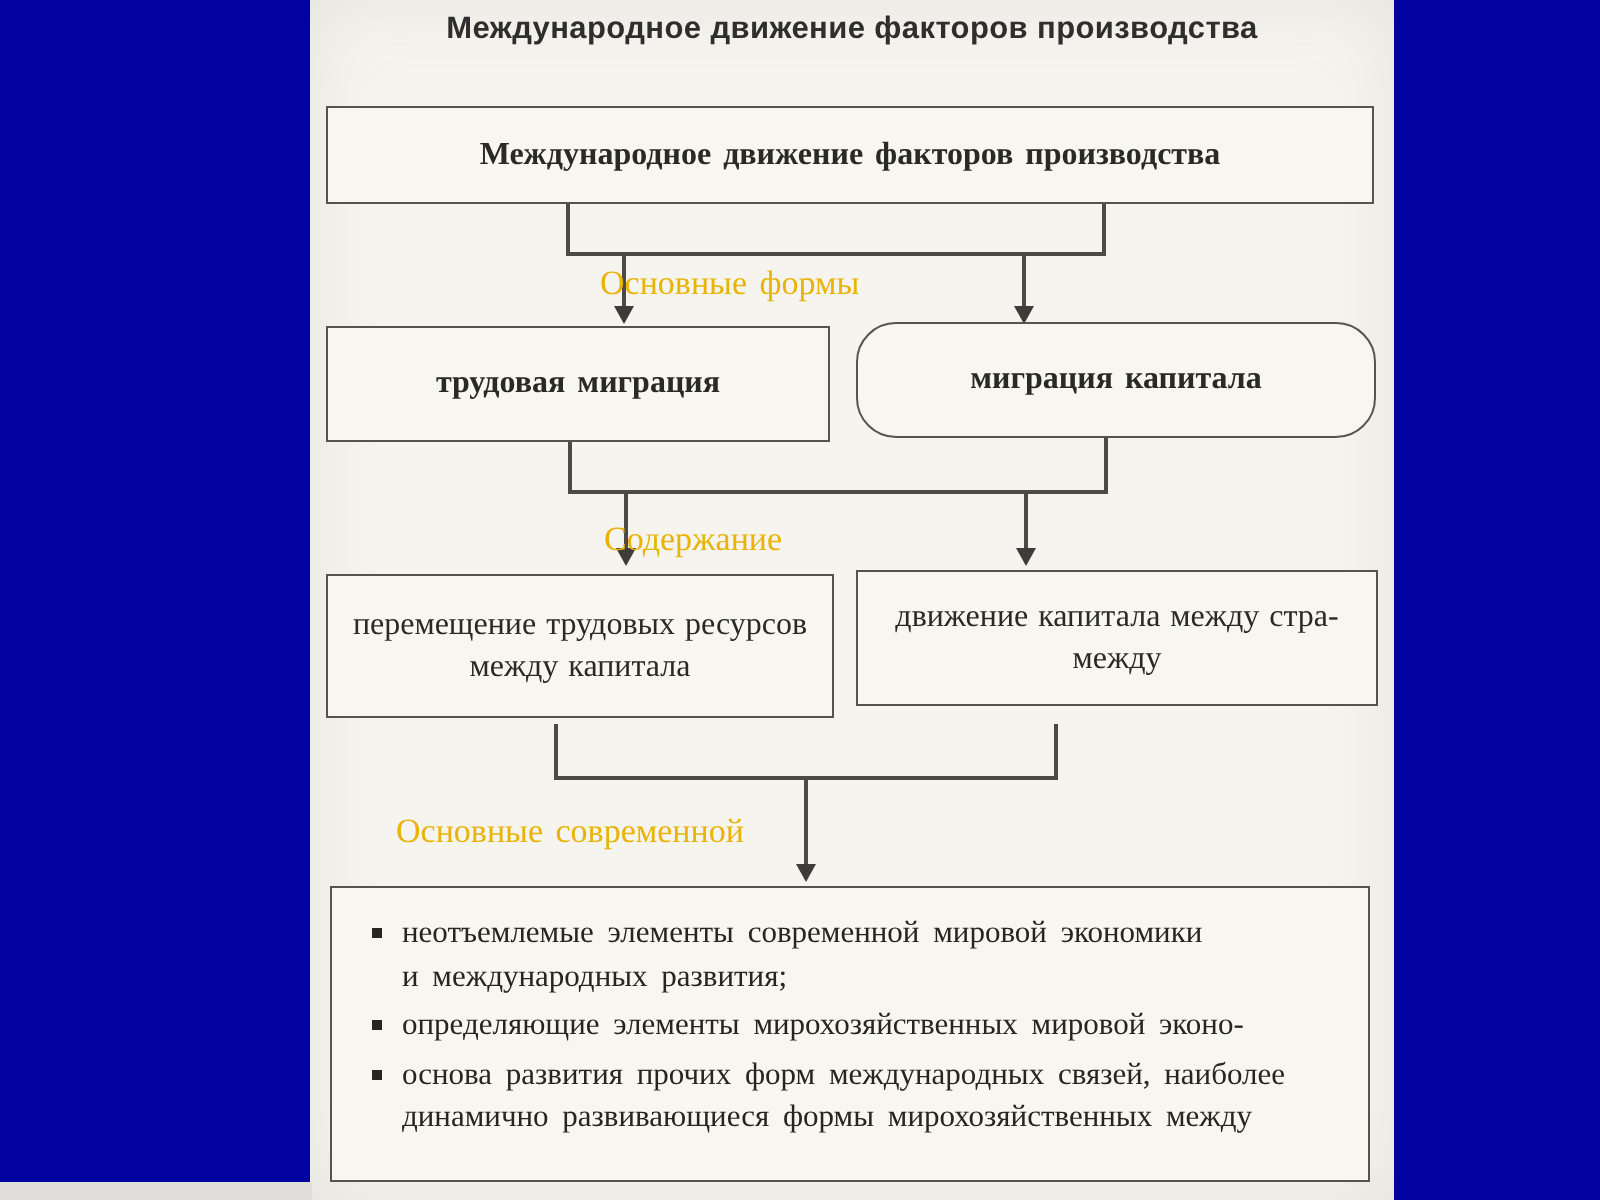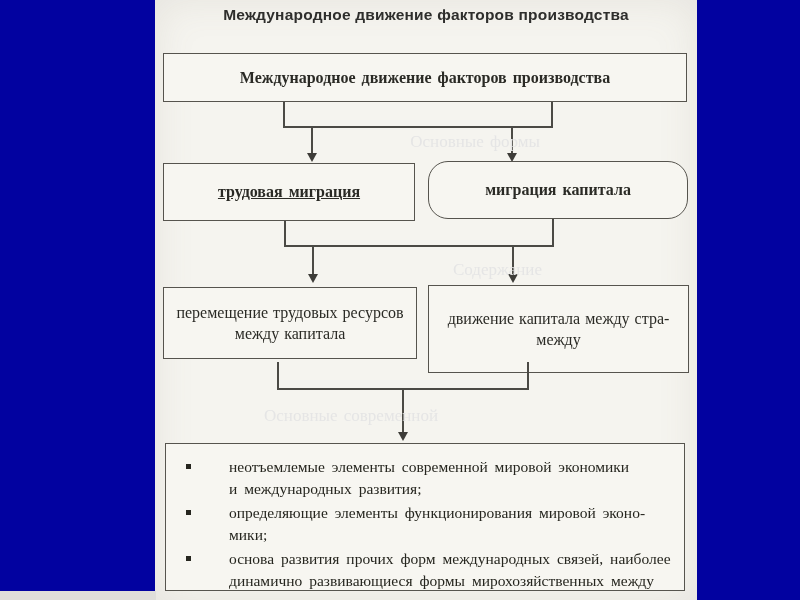--- a/index.html
+++ b/index.html
@@ -30,54 +30,54 @@
     background:#F7F6F1;
     display:flex; align-items:center; justify-content:center;
     text-align:center;
     color:#2A2A25;
     box-sizing:border-box;
   }
   .box .bx-text{display:block; width:100%;}
   .serif-bold{font-weight:bold; font-size:16px; word-spacing:2px;}
   .serif-normal{font-weight:normal; font-size:16px; word-spacing:1px; line-height:21px;}
   .box-root{left:163px; top:53px; width:524px; height:49px;}
-  .box-form-1{left:163px; top:163px; width:252px; height:58px;text-decoration:underline;}
+  .box-form-1{left:163px; top:163px; width:252px; height:58px;}
   .box-form-2{left:428px; top:161px; width:260px; height:58px;border-radius:20px;}
   .box-content-1{left:163px; top:287px; width:254px; height:72px;}
-  .box-content-2{left:428px; top:285px; width:261px; height:88px;}
+  .box-content-2{left:428px; top:285px; width:261px; height:68px;}
   .line{position:absolute; background:#4B4A45;}
   .arrow-head{
     position:absolute; width:0; height:0;
     border-left:5px solid transparent;
     border-right:5px solid transparent;
     border-top:9px solid #3D3C38;
   }
   .flow-label{
-    position:absolute; text-align:right;
-    font-size:17px; color:#e5e5e5;
+    position:absolute; text-align:left;
+    font-size:17px; color:#eab308;
     word-spacing:2px;
   }
   .label-forms{left:300px; top:132px; width:240px;}
   .label-content{left:302px; top:260px; width:240px;}
   .label-features{left:198px; top:406px; width:240px;}
   .box-features{
     left:165px; top:443px; width:520px; height:148px;
     display:block;
     padding:12px 10px 0 20px;
   }
   .feature{display:flex; margin-bottom:3px;}
   .marker{
     flex:0 0 auto; width:5px; height:5px; background:#26261F;
     margin-top:8px; margin-right:10px;
   }
   .flines{
     text-align:left; font-size:15.5px; line-height:21.5px;
     word-spacing:3px; color:#26261F;
   }
-  .flines span{display:block;margin-left:28px;}
+  .flines span{display:block;}
 </style>
 </head>
 <body>
 
 <div class="stage">
   <div class="panel"></div>
   <div class="bottom-strip"></div>
 
   <div class="slide-title">Международное движение факторов производства</div>
 
@@ -134,22 +134,21 @@
     <div class="feature">
       <span class="marker"></span>
       <div class="flines">
         <span>неотъемлемые элементы современной мировой экономики</span>
         <span>и международных развития;</span>
       </div>
     </div>
     <div class="feature">
       <span class="marker"></span>
       <div class="flines">
-        <span>определяющие элементы функционирования мировой эконо-</span>
-        <span>мики;</span>
+        <span>определяющие элементы мирохозяйственных мировой эконо-</span>
       </div>
     </div>
     <div class="feature">
       <span class="marker"></span>
       <div class="flines">
         <span>основа развития прочих форм международных связей, наиболее</span>
         <span>динамично развивающиеся формы мирохозяйственных между</span>
       </div>
     </div>
   </div>

